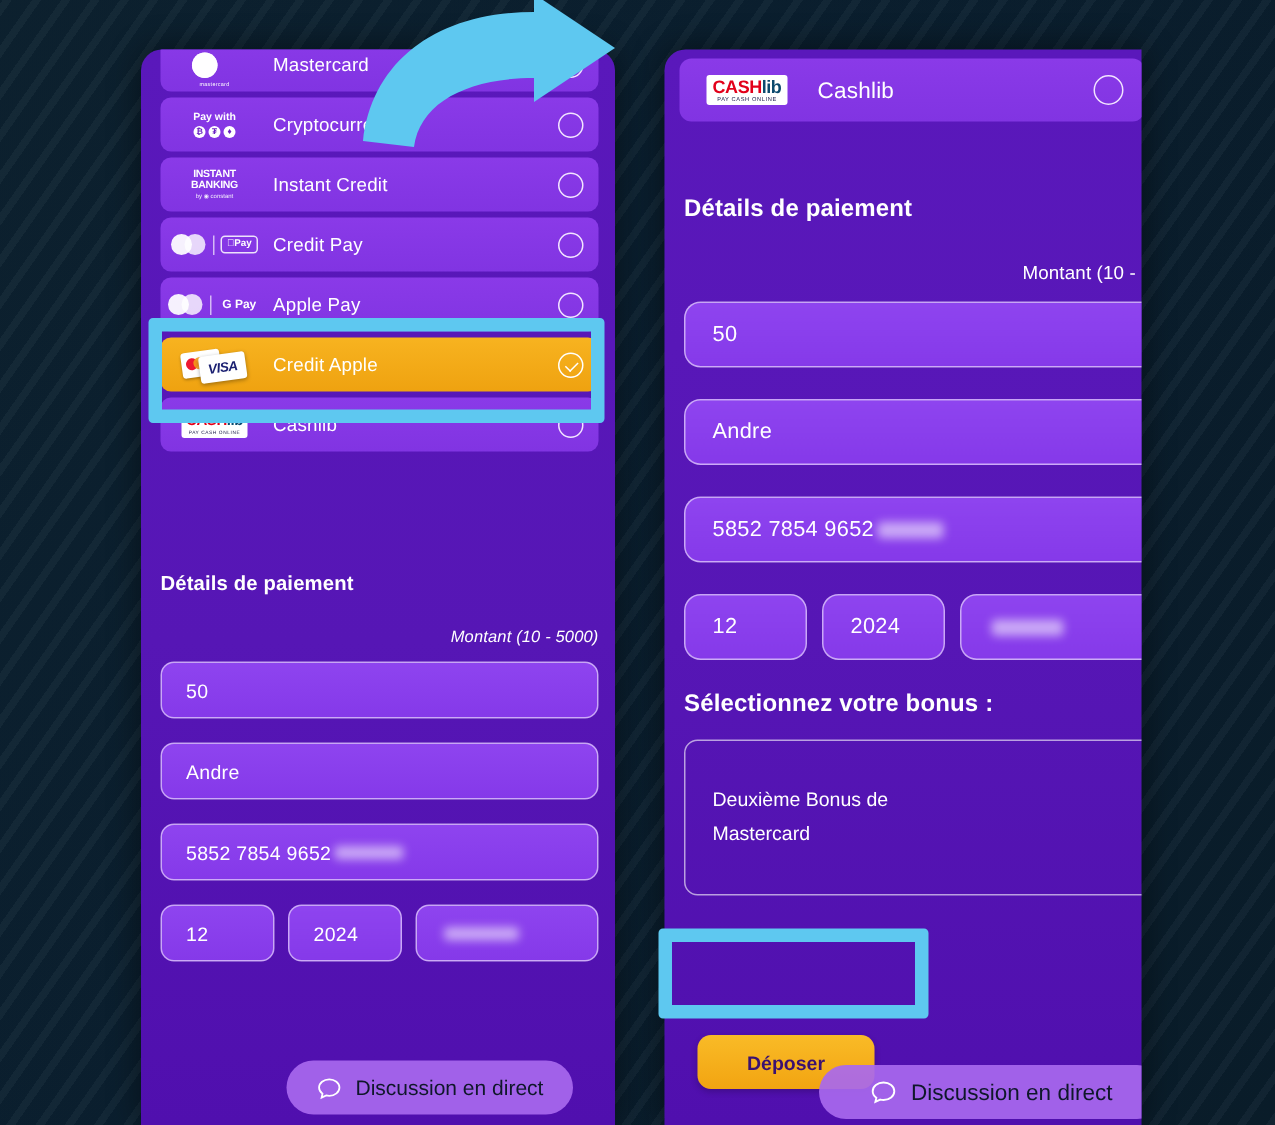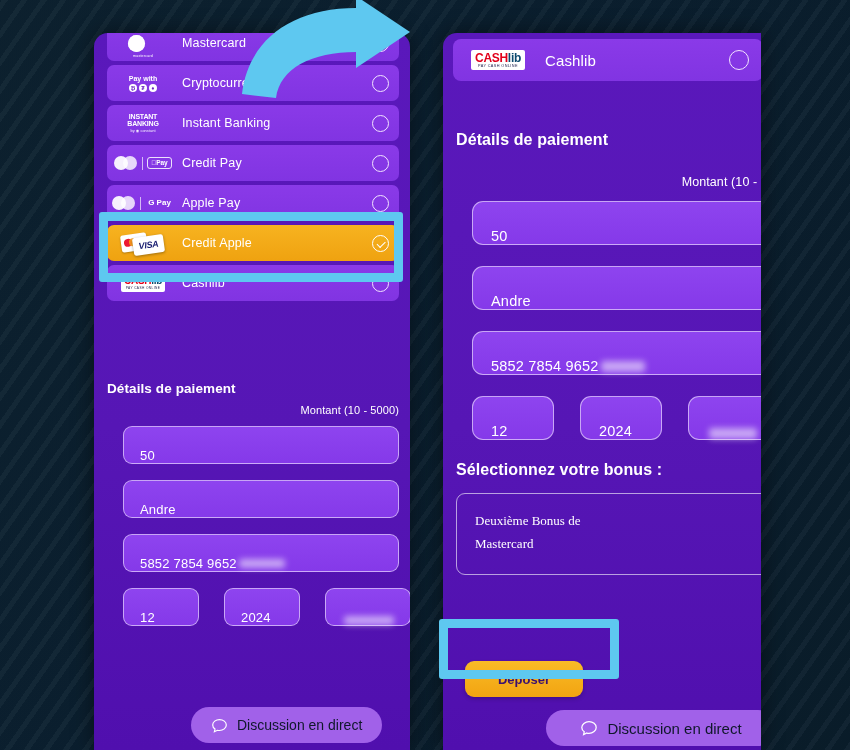--- a/index.html
+++ b/index.html
@@ -232,24 +232,23 @@
     white-space: nowrap;
   }
 
   .field {
     position: relative;
     height: 38px;
     border-radius: 9px;
     background: linear-gradient(180deg, #8e44ef 0%, #8539e9 100%);
     border: 1px solid rgba(255,255,255,0.55);
     display: flex;
-    align-items: flex-end;
+    align-items: center;
     padding: 0 16px;
     margin-bottom: 16px;
-    margin-left: 16px;
   }
   .field .val {
     color: #fff; font-size: 13px; letter-spacing: 0.2px;
     display: flex; align-items: center; white-space: nowrap;
   }
   .blur-mask {
     display: inline-block;
     height: 9px;
     background: rgba(255,255,255,0.55);
     filter: blur(3.2px);
@@ -259,22 +258,21 @@
 
   .field-row { display: flex; gap: 9px; margin-bottom: 16px; }
   .field-row .field { margin-bottom: 0; }
   .f-sm { width: 76px; flex: 0 0 76px; }
   .f-grow { flex: 1; }
 
   .bonus-box {
     border: 1px solid rgba(255,255,255,0.6);
     border-radius: 9px;
     min-height: 82px;
-    padding: 16px 18px;
-    font-family: Liberation Serif, serif;
+    padding: 28px 18px;
   }
   .bonus-box .b-line {
     color: #fff; font-size: 13px; line-height: 1.75;
   }
 
   .deposit-btn {
     width: 118px; height: 36px;
     border-radius: 9px;
     background: linear-gradient(180deg,#f9bb27 0%,#f2a411 100%);
     color: #3b1170;
@@ -357,21 +355,21 @@
       </div>
 
       <div class="method-row">
         <div class="m-logo">
           <div class="instbank">
             <span class="ib1">INSTANT</span>
             <span class="ib2">BANKING</span>
             <span class="ib3">by ◉ constant</span>
           </div>
         </div>
-        <div class="m-label">Instant Banking</div>
+        <div class="m-label">Instant Credit</div>
         <div class="m-radio"></div>
       </div>
 
       <div class="method-row">
         <div class="m-logo">
           <div class="paybadge">
             <div class="mc-circles" style="width:24px;height:14px;">
               <i style="width:14px;height:14px;"></i>
                 <i style="width:14px;height:14px;left:9px;"></i>
             </div>
@@ -419,21 +417,21 @@
             <div class="cl-sub">PAY CASH ONLINE</div>
           </div>
         </div>
         <div class="m-label">Cashlib</div>
         <div class="m-radio"></div>
       </div>
     </div>
 
     <div class="form-area" style="top:348px;">
       <div class="sec-title">Détails de paiement</div>
-      <div class="hint" style="margin-top:8px;margin-bottom:10px;">Montant (10 - 5000)</div>
+      <div class="hint" style="margin-top:23px;margin-bottom:10px;font-style:italic;">Montant (10 - 5000)</div>
 
       <div class="field">
         <span class="val">50</span>
       </div>
 
       <div class="field">
         <span class="val">Andre</span>
       </div>
 
       <div class="field">
@@ -511,21 +509,21 @@
       </div>
 
       <div class="sec-title" style="font-size:16px;margin-top:6px;margin-bottom:14px;">Sélectionnez votre bonus :</div>
 
       <div class="bonus-box">
         <div class="b-line">Deuxième Bonus de</div>
         <div class="b-line">Mastercard</div>
       </div>
     </div>
 
-    <div class="deposit-btn" style="position:absolute;left:22px;top:628px;">Déposer</div>
+    <div class="deposit-btn" style="position:absolute;left:22px;top:657px;">Déposer</div>
 
     <div class="chat-btn" style="left:103px; top:677px; width:230px;">
       <svg width="18" height="18" viewBox="0 0 20 20">
         <path d="M10 3C5.6 3 2 5.9 2 9.4c0 1.9 1 3.6 2.7 4.8L4 17.3l3.6-1.7c.8.2 1.6.3 2.4.3 4.4 0 8-2.9 8-6.5S14.4 3 10 3z" fill="none" stroke="#ffffff" stroke-width="1.4"></path>
       </svg>
       <span style="font-size:15px;">Discussion en direct</span>
     </div>
   </div>
 
   <div class="hl-box" id="hl-credit-card"></div>

